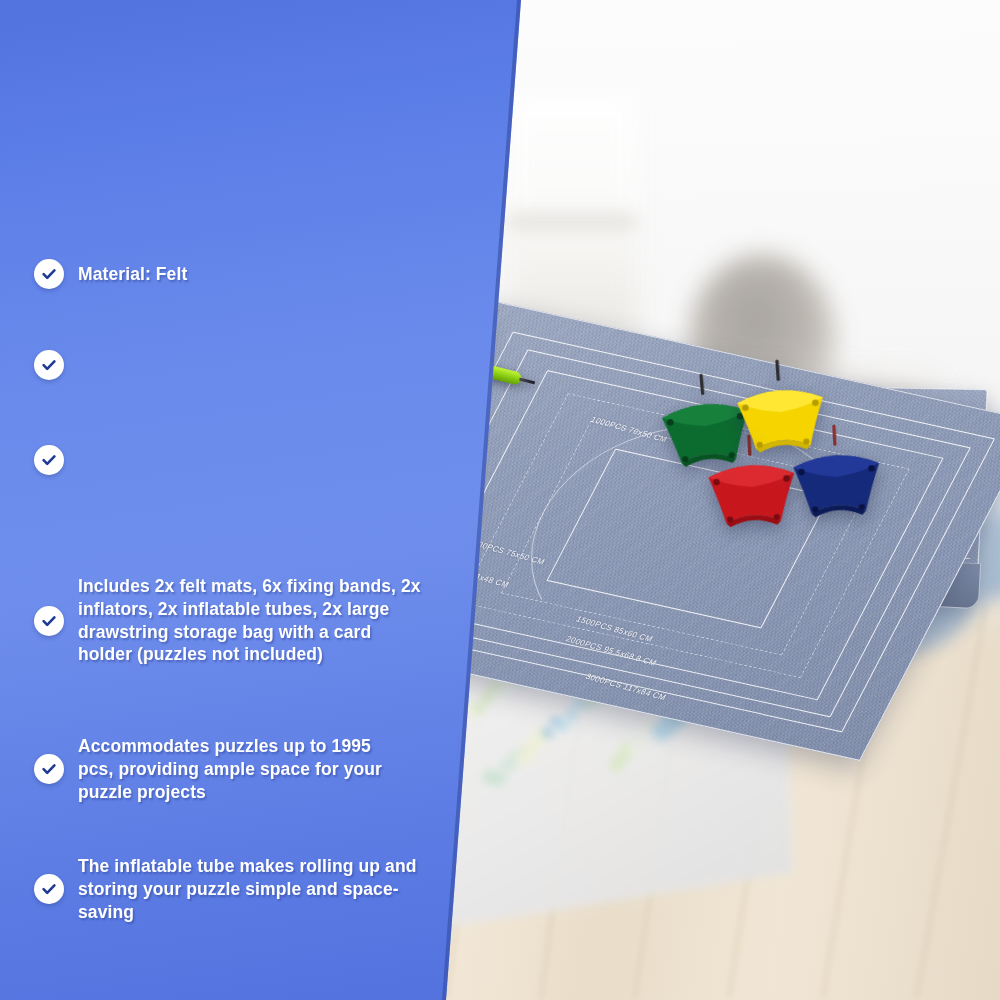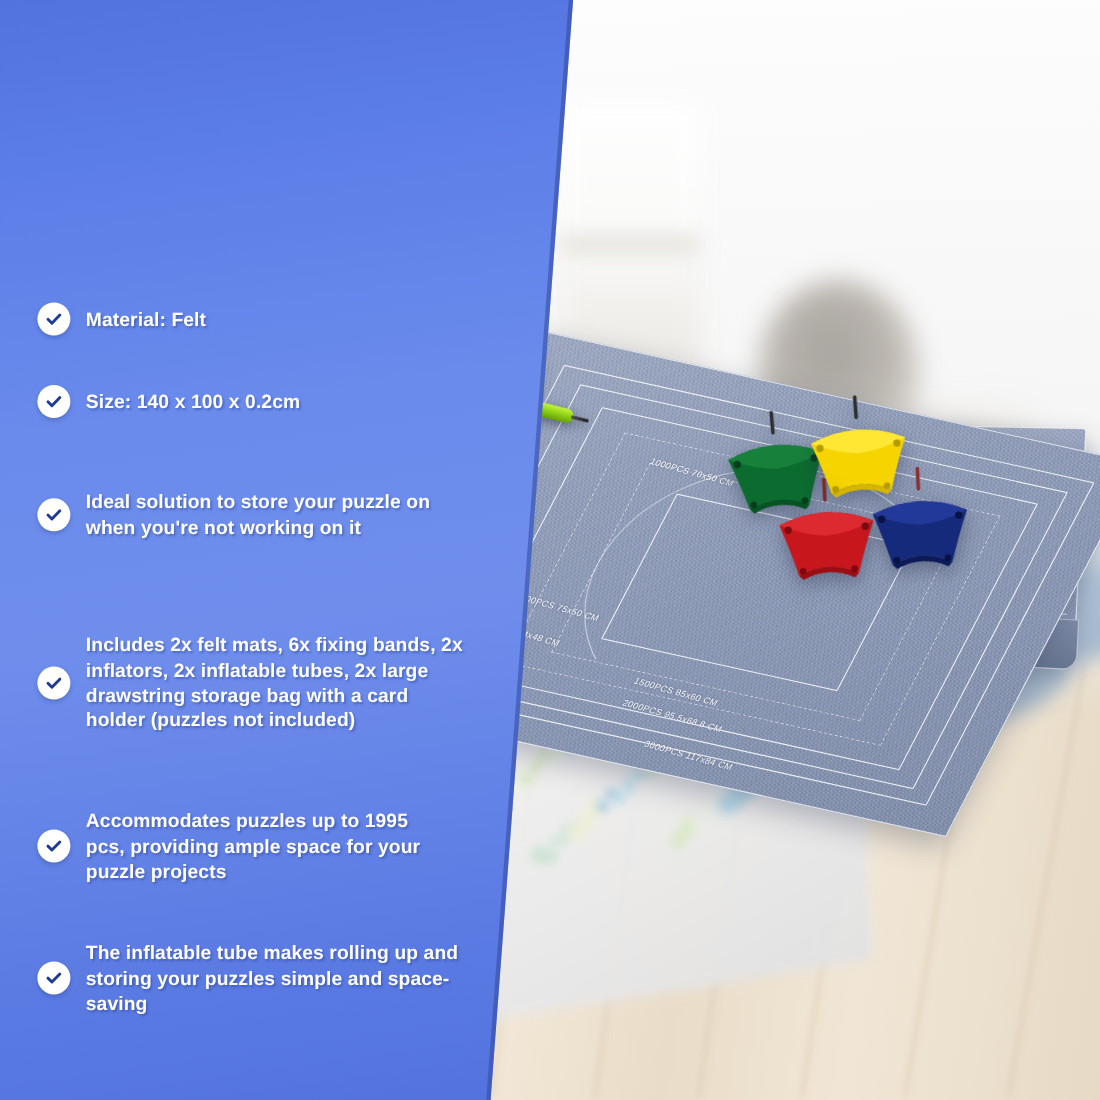--- a/index.html
+++ b/index.html
@@ -581,43 +581,41 @@
     <span class="pump-rod"></span>
     <span class="pump-barrel"></span>
     <span class="pump-needle"></span>
   </div>
 
   <div class="panel"></div>
   <div class="panel-edge"></div>
 
 
   <div class="features" id="features">
-      <div class="feature" style="top: 30px;">
+      <div class="feature" style="top: 14px;">
         <span class="check">
           <svg width="18" height="18" viewBox="0 0 18 18">
             <path d="M3.6 9.2 L7.2 12.8 L14.4 5.4" fill="none" stroke="#1f3a93" stroke-width="2.6" stroke-linecap="round" stroke-linejoin="round"></path>
           </svg>
         </span>
         <span class="feature-text" style="width: 330px;">Material: Felt</span>
       </div>
       <div class="feature" style="top: 105px;">
         <span class="check">
           <svg width="18" height="18" viewBox="0 0 18 18">
             <path d="M3.6 9.2 L7.2 12.8 L14.4 5.4" fill="none" stroke="#1f3a93" stroke-width="2.6" stroke-linecap="round" stroke-linejoin="round"></path>
           </svg>
         </span>
-        <span class="feature-text" style="width: 330px;">Size: 140 x 100 x 0.2cm</span>
       </div>
       <div class="feature" style="top: 200px;">
         <span class="check">
           <svg width="18" height="18" viewBox="0 0 18 18">
             <path d="M3.6 9.2 L7.2 12.8 L14.4 5.4" fill="none" stroke="#1f3a93" stroke-width="2.6" stroke-linecap="round" stroke-linejoin="round"></path>
           </svg>
         </span>
-        <span class="feature-text" style="width: 345px;">Ideal solution to store your puzzle on when you're not working on it</span>
       </div>
       <div class="feature" style="top: 330px;">
         <span class="check">
           <svg width="18" height="18" viewBox="0 0 18 18">
             <path d="M3.6 9.2 L7.2 12.8 L14.4 5.4" fill="none" stroke="#1f3a93" stroke-width="2.6" stroke-linecap="round" stroke-linejoin="round"></path>
           </svg>
         </span>
         <span class="feature-text" style="width: 350px;">Includes 2x felt mats, 6x fixing bands, 2x inflators, 2x inflatable tubes, 2x large drawstring storage bag with a card holder (puzzles not included)</span>
       </div>
       <div class="feature" style="top: 490px;">
@@ -627,17 +625,17 @@
           </svg>
         </span>
         <span class="feature-text" style="width: 330px;">Accommodates puzzles up to 1995 pcs, providing ample space for your puzzle projects</span>
       </div>
       <div class="feature" style="top: 610px;">
         <span class="check">
           <svg width="18" height="18" viewBox="0 0 18 18">
             <path d="M3.6 9.2 L7.2 12.8 L14.4 5.4" fill="none" stroke="#1f3a93" stroke-width="2.6" stroke-linecap="round" stroke-linejoin="round"></path>
           </svg>
         </span>
-        <span class="feature-text" style="width: 350px;">The inflatable tube makes rolling up and storing your puzzles simple and space-saving</span>
+        <span class="feature-text" style="width: 350px;">The inflatable tube makes rolling up and storing your puzzle simple and space-saving</span>
       </div>
     </div>
 
 </div>
 
 </body></html>

